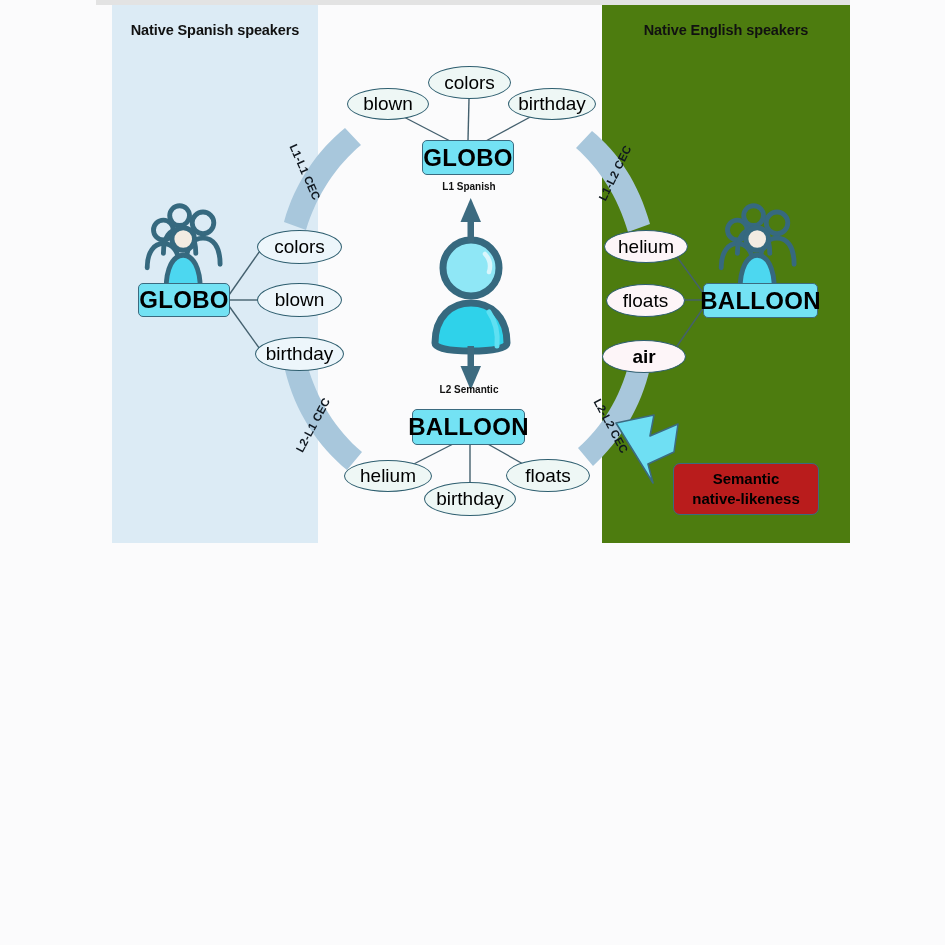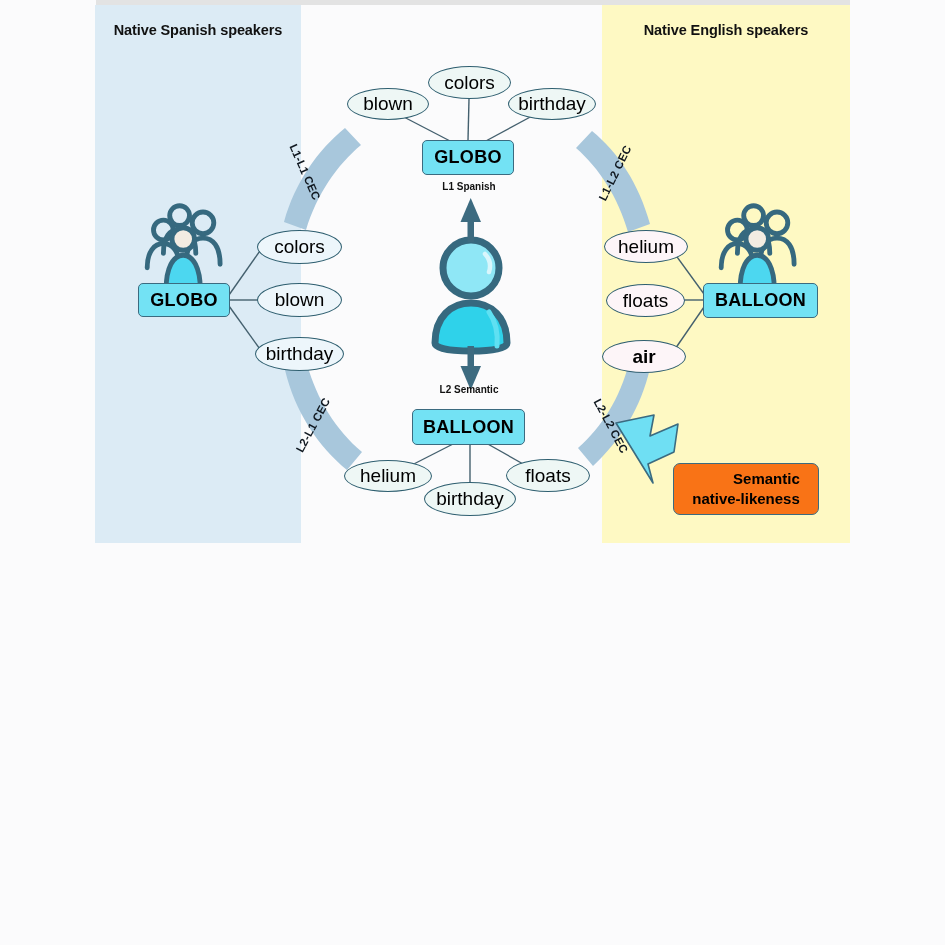--- a/index.html
+++ b/index.html
@@ -5,38 +5,38 @@
   html,body{margin:0;padding:0;}
   body{
     width:945px;height:945px;
     background:#fbfbfc;
     font-family:"Liberation Sans", sans-serif;
     overflow:hidden;
   }
   #stage{position:relative;width:945px;height:945px;}
   #topstrip{position:absolute;left:96px;top:0;width:754px;height:5px;background:#e3e3e3;}
   .panel{position:absolute;top:5px;height:538px;}
-  #panel-left{left:95px;width:206px;background:#dcebf5;}
+  #panel-left{left:112px;width:206px;background:#dcebf5;}
   #panel-center{left:351px;width:241px;background:#dcf0ee;}
-  #panel-right{left:602px;width:248px;background:#fef9c3;}
+  #panel-right{left:602px;width:248px;background:#4d7c0f;}
   .panel-title{
     position:absolute;top:17px;left:0;width:100%;
     text-align:center;font-size:14.5px;font-weight:bold;color:#111;
     letter-spacing:-.1px;
   }
   svg#art{position:absolute;left:0;top:0;width:945px;height:945px;pointer-events:none;}
   .nodebox{
     position:absolute;background:#73e2f4;border:1.6px solid #3b6b80;
     border-radius:5px;display:flex;align-items:center;justify-content:center;
     font-weight:bold;color:#000;box-sizing:border-box;
   }
-  .nodebox.big{font-size:18px;letter-spacing:.3px;}
+  .nodebox.big{font-size:24px;letter-spacing:.3px;}
   .outbox{
-    position:absolute;background:#f97316;border:1.6px solid #3b6b80;border-radius:7px;
-    display:flex;align-items:center;justify-content:center;text-align:right;
+    position:absolute;background:#b91c1c;border:1.6px solid #3b6b80;border-radius:7px;
+    display:flex;align-items:center;justify-content:center;text-align:center;
     font-weight:bold;font-size:15px;color:#000;line-height:1.32;box-sizing:border-box;
   }
   .ell{
     position:absolute;background:#ffffff;border:1.5px solid #2f5f70;
     border-radius:50%;display:flex;align-items:center;justify-content:center;
     font-size:19px;color:#000;box-sizing:border-box;
   }
   .ell.tint{background:#edf6fb;}
   .ell.tintg{background:#eef7f5;}
   .ell.tintp{background:#fdf5f8;}

